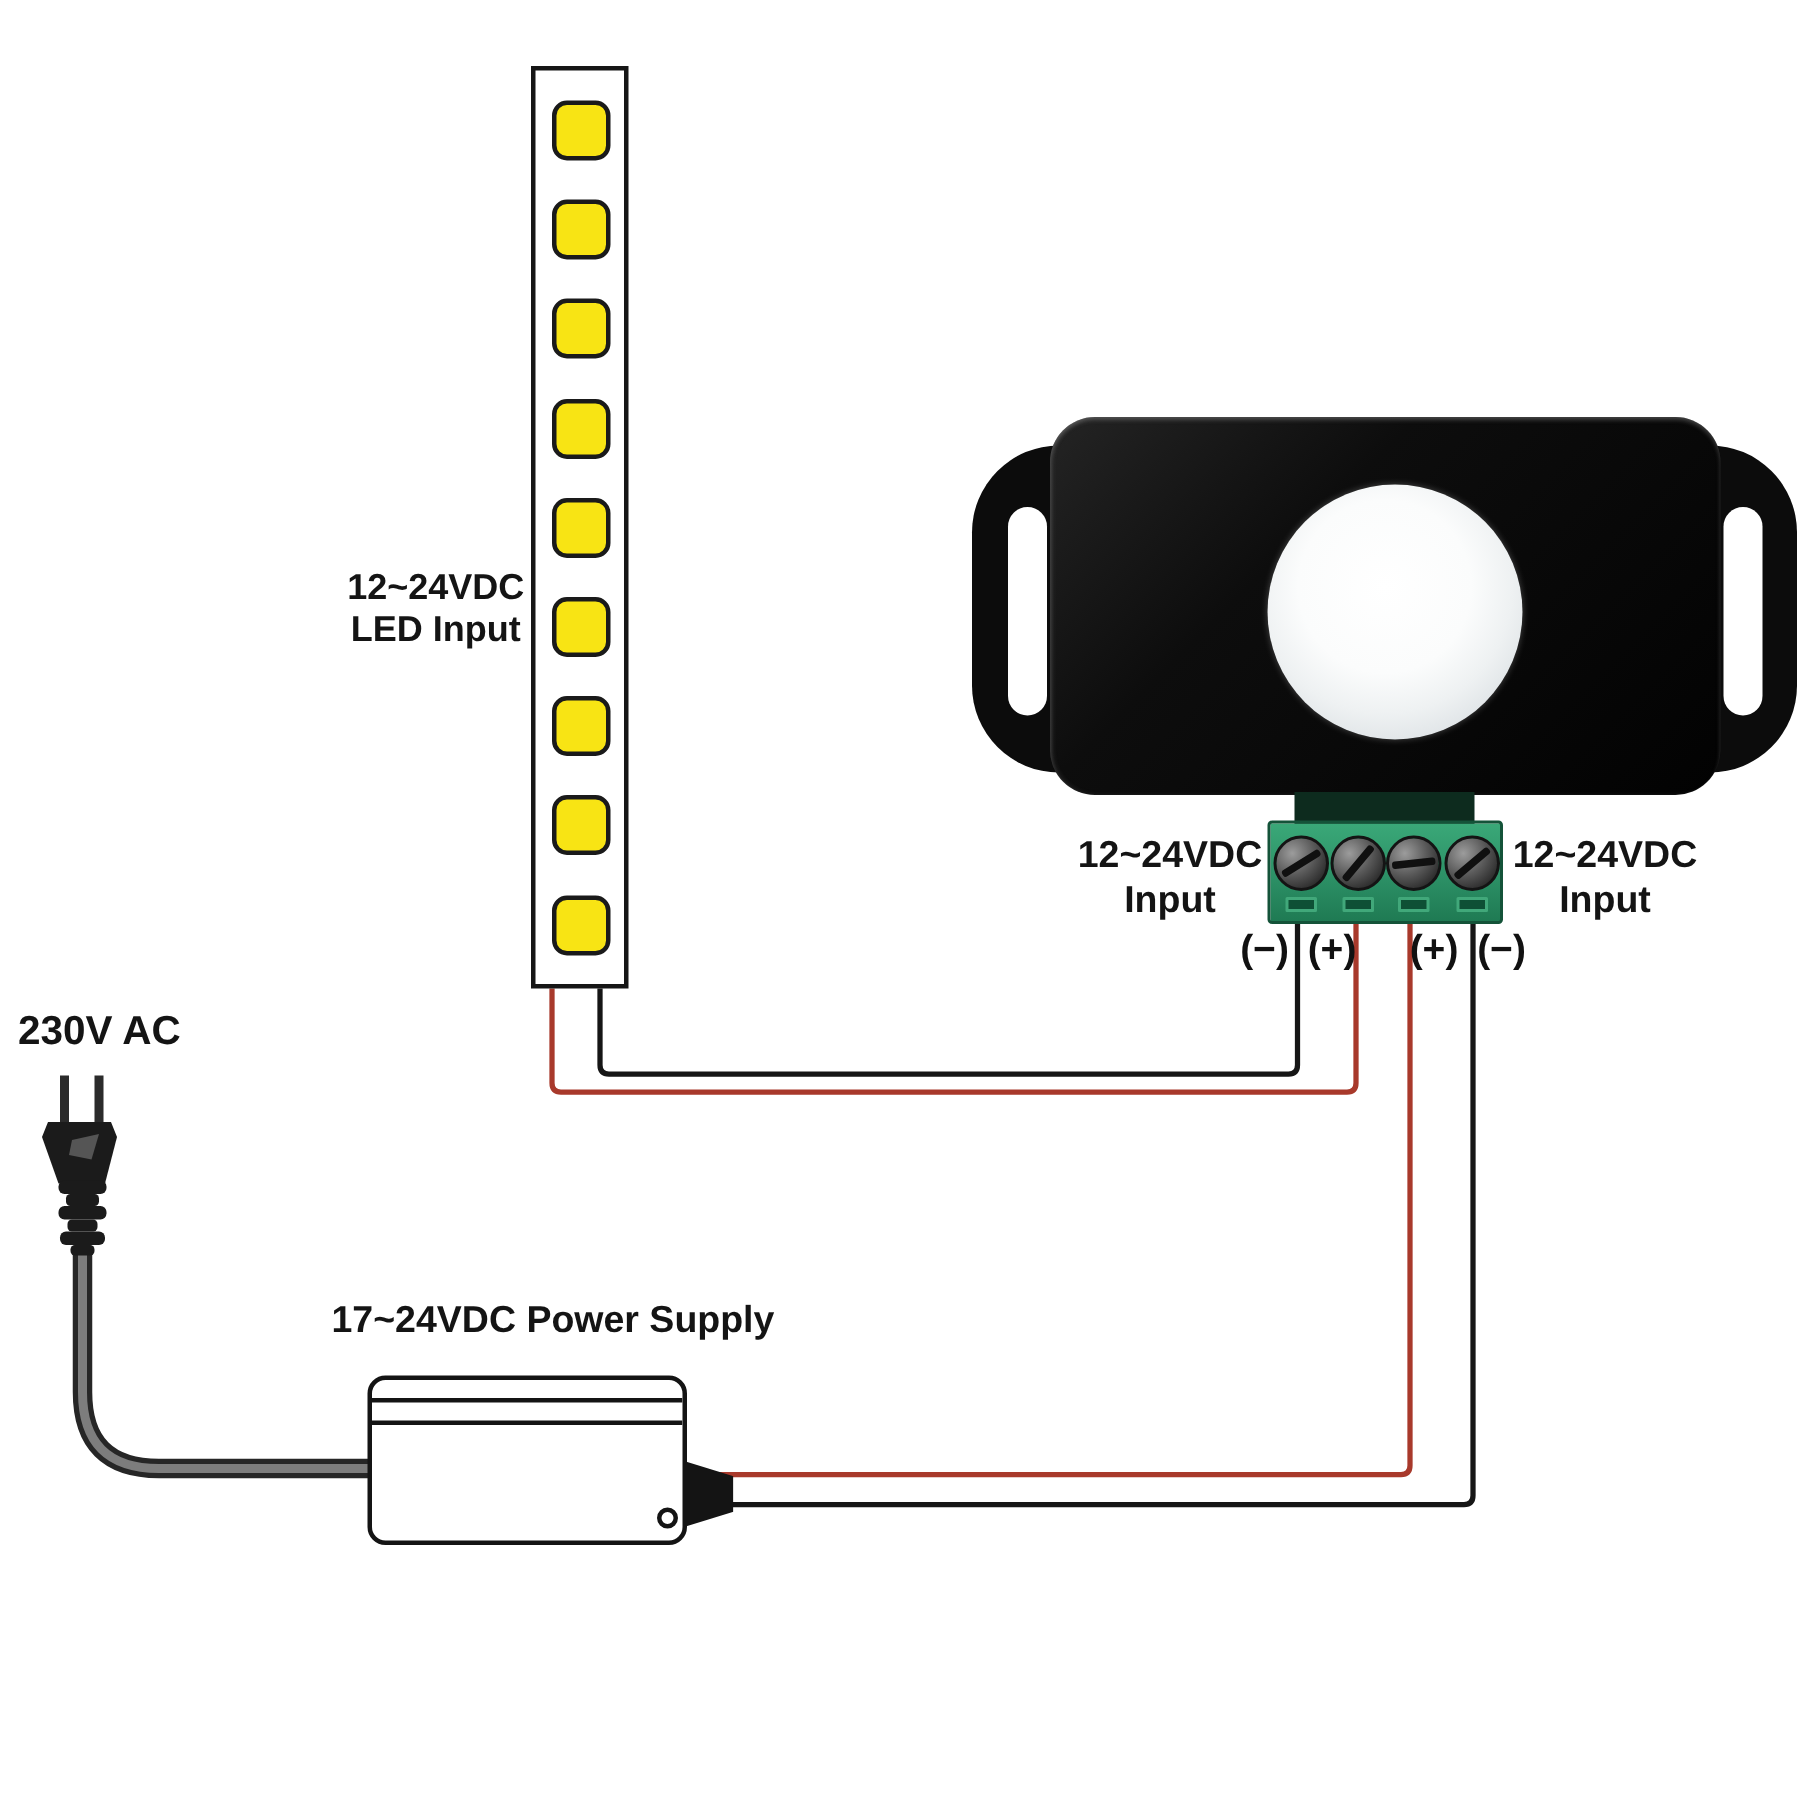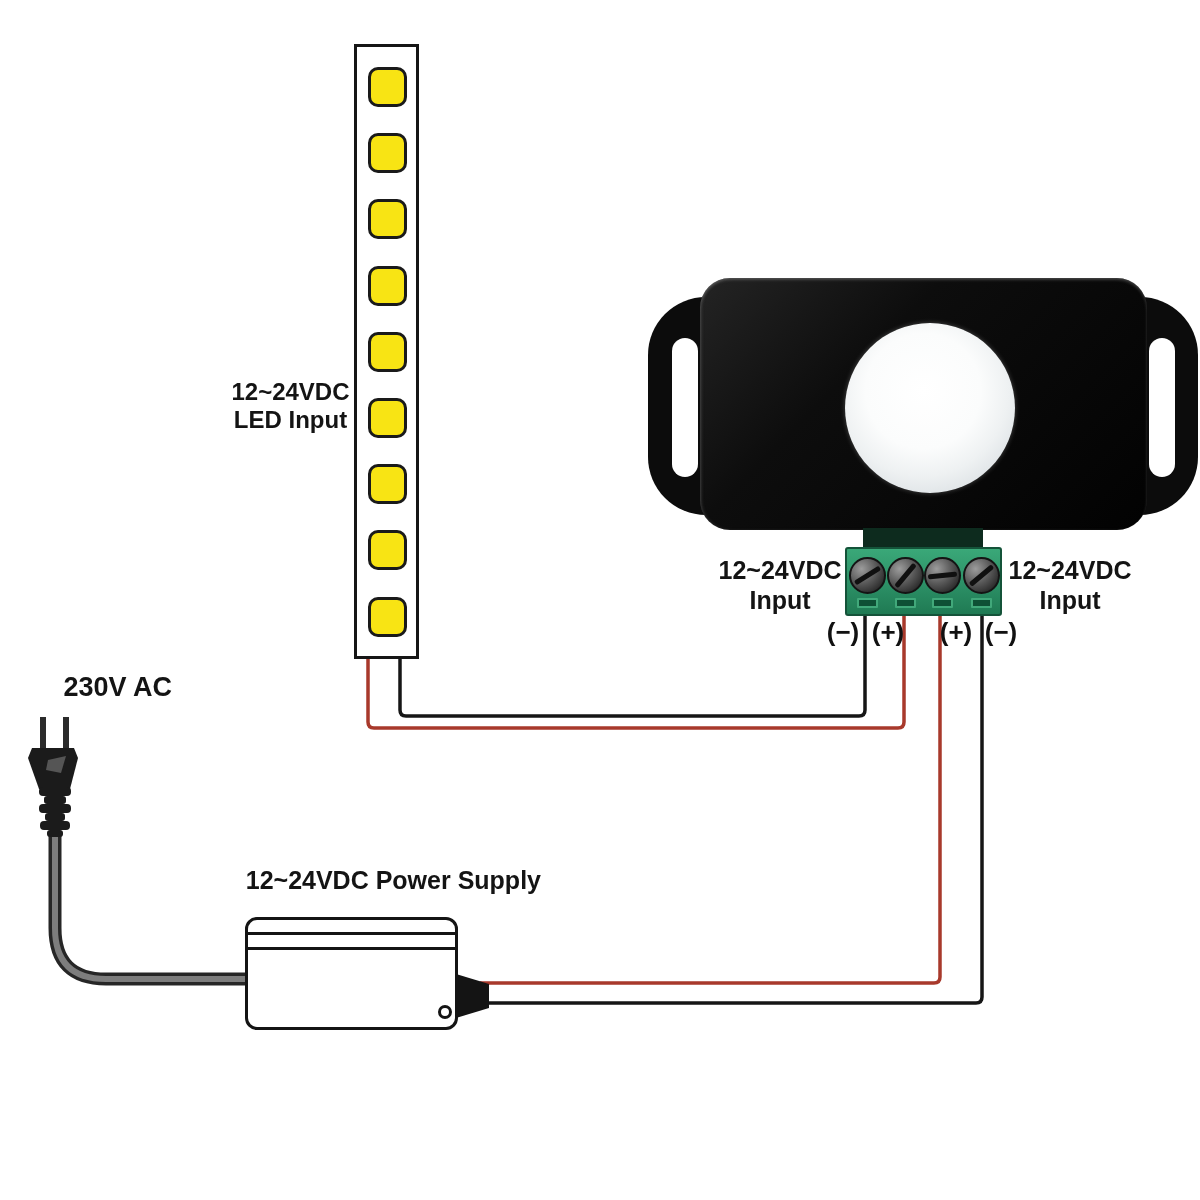--- a/index.html
+++ b/index.html
@@ -1,20 +1,20 @@
 <!DOCTYPE html>
 <html><head>
 <meta charset="utf-8">
 <style>
   html,body{margin:0;padding:0;background:#fff;}
   #stage{
     position:relative;width:1200px;height:1200px;background:#ffffff;overflow:hidden;
     font-family:"Liberation Sans", sans-serif;color:#111;
   }
-  .abs{position:absolute;text-align:right;}
+  .abs{position:absolute;}
   .lbl{font-weight:bold;color:#141414;line-height:1.18;}
   .center{text-align:center;}
 
   
   #wire-layer{position:absolute;left:0;top:0;width:1200px;height:1200px;z-index:1;}
 
   
   #led-strip{
     left:354px;top:44px;width:65px;height:615px;box-sizing:border-box;
     background:#fff;border:3px solid #161616;z-index:2;
@@ -173,21 +173,21 @@
   </div>
   <div id="input-label" class="abs lbl center">
     <div>12~24VDC</div>
     <div>Input</div>
   </div>
   <div id="mark-1" class="mark">(−)</div>
   <div id="mark-2" class="mark">(+)</div>
   <div id="mark-3" class="mark">(+)</div>
   <div id="mark-4" class="mark">(−)</div>
 
-  <div id="ps-label" class="abs lbl">12~24VDC Power Supply</div>
+  <div id="ps-label" class="abs lbl">17~24VDC Power Supply</div>
   <div id="ps-box" class="abs">
     <div id="ps-line-1" class="ps-line"></div>
     <div id="ps-line-2" class="ps-line"></div>
     <div id="ps-hole"></div>
   </div>
   <div id="ps-connector" class="abs"></div>
 
   <div id="ac-label" class="abs lbl">230V AC</div>
 
 </div>

